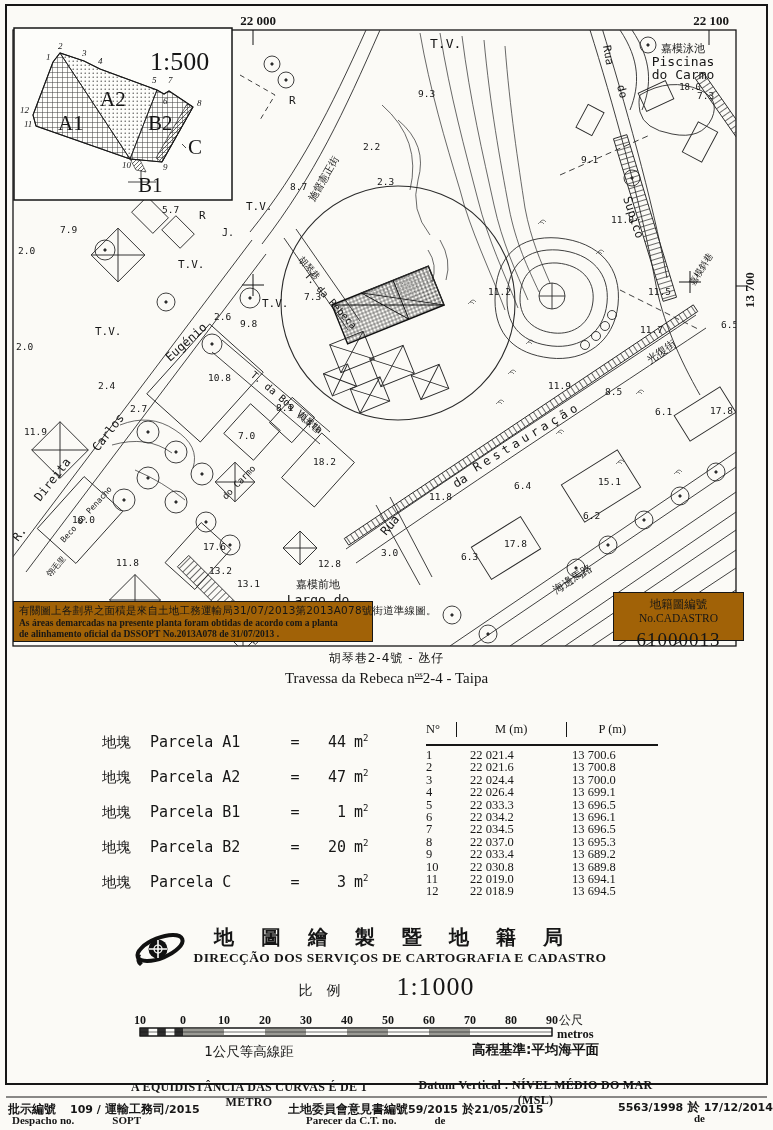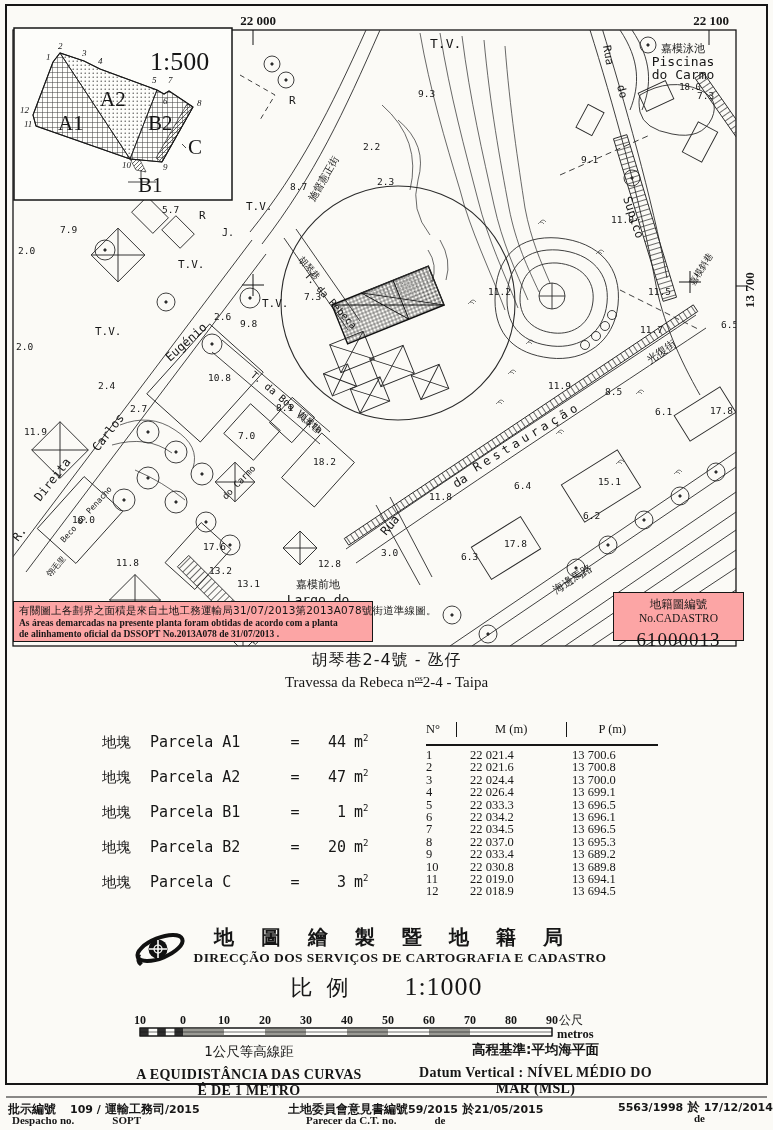--- a/index.html
+++ b/index.html
@@ -5,32 +5,32 @@
   html,body{margin:0;padding:0;background:#e8e6e0;}
   #sheet{position:relative;width:773px;height:1130px;background:#fbfaf6;overflow:hidden;
          font-family:"Liberation Serif",serif;color:#161616;}
   svg text{fill:#161616;}
   .mono{font-family:"DejaVu Sans Mono",monospace;}
   .ser{font-family:"Liberation Serif",serif;}
   .cjk{font-family:"DejaVu Sans",sans-serif;}
   .vtx{font-family:"Liberation Serif",serif;font-style:italic;font-size:9px;}
   .spot{font-family:"DejaVu Sans Mono",monospace;font-size:9.5px;}
   .ov{position:absolute;z-index:3;}
-  .box{background:#fca5a5;border:1.5px solid #161616;}
+  .box{background:#a16207;border:1.5px solid #161616;}
   
   #notebox{left:13px;top:601px;width:360px;height:41px;padding:2px 5px;box-sizing:border-box;}
   #notebox .zh{font-family:"DejaVu Sans",sans-serif;font-size:10.5px;letter-spacing:.2px;white-space:nowrap;}
   #notebox .pt{font-size:9.5px;font-weight:bold;line-height:11px;white-space:nowrap;}
   
   #cadbox{left:613px;top:592px;width:131px;height:49px;text-align:center;box-sizing:border-box;padding-top:4px;}
   #cadbox .t{font-size:11.5px;}
   #cadbox .n{font-size:19px;margin-top:5px;letter-spacing:1px;}
   
   #title{left:0;top:650px;width:773px;text-align:center;}
-  #title .zh{font-family:"DejaVu Sans",sans-serif;font-size:16px;letter-spacing:1px;}
+  #title .zh{font-family:"DejaVu Sans",sans-serif;font-size:12px;letter-spacing:1px;}
   #title .pt{font-size:15px;margin-top:2px;}
   #title sup{font-size:9px;text-decoration:underline;}
   
   #parcels{left:102px;top:733px;}
   .prow{display:flex;align-items:flex-start;height:35px;font-size:15px;}
   .prow .zh{font-family:"DejaVu Sans",sans-serif;width:48px;font-size:14.5px;}
   .prow .nm{font-family:"DejaVu Sans Mono",monospace;width:128px;}
   .prow .eq{font-family:"DejaVu Sans Mono",monospace;width:34px;text-align:center;}
   .prow .ar{font-family:"DejaVu Sans Mono",monospace;width:34px;text-align:right;}
   .prow .un{font-family:"DejaVu Sans Mono",monospace;width:34px;padding-left:8px;}
@@ -43,28 +43,28 @@
   #coords .hd .c3{width:92px;text-align:center;border-left:1px solid #161616;}
   #coords .rows{margin-top:3px;}
   .crow{display:flex;height:12.4px;line-height:12.4px;}
   .crow .c1{width:30px;}
   .crow .c2{width:110px;padding-left:14px;box-sizing:border-box;}
   .crow .c3{width:92px;padding-left:6px;box-sizing:border-box;}
   
   #agzh{left:214px;top:924px;font-family:"DejaVu Sans",sans-serif;font-size:20px;font-weight:bold;letter-spacing:27px;white-space:nowrap;}
   #agpt{left:0;top:950px;width:800px;text-align:center;font-size:13.5px;font-weight:bold;letter-spacing:.4px;}
   #escala{left:0;top:972px;width:773px;display:flex;justify-content:center;align-items:baseline;gap:42px;}
-  #escala .zh{font-family:"DejaVu Sans",sans-serif;font-size:22px;letter-spacing:14px;}
+  #escala .zh{font-family:"DejaVu Sans",sans-serif;font-size:14px;letter-spacing:14px;}
   #escala .pt{font-size:26px;letter-spacing:3px;}
   #escala .val{font-size:26px;letter-spacing:1px;}
   
   #noteL{left:130px;top:1043px;width:238px;text-align:center;}
   #noteR{left:408px;top:1041px;width:255px;text-align:center;}
   .sn-zh{font-family:"DejaVu Sans",sans-serif;font-size:13.5px;}
-  .sn-pt{font-size:14px;font-weight:bold;margin-top:6px;letter-spacing:.3px;}
+  .sn-pt{font-size:12px;font-weight:bold;margin-top:19px;letter-spacing:.3px;}
   
   .f1{font-family:"DejaVu Sans",sans-serif;font-size:12px;font-weight:bold;white-space:nowrap;}
   .f2{font-size:11px;font-weight:bold;white-space:nowrap;}
   #f-a1{left:8px;top:1101px;} #f-a2{left:12px;top:1114px;}
   #f-b1{left:288px;top:1101px;} #f-b2{left:296px;top:1114px;margin-left:10px;}
   #f-c1{left:618px;top:1099px;} #f-c2{left:694px;top:1112px;}
   .gap1{display:inline-block;width:14px;} .gap2{display:inline-block;width:38px;}
 </style>
 </head>
 <body>

